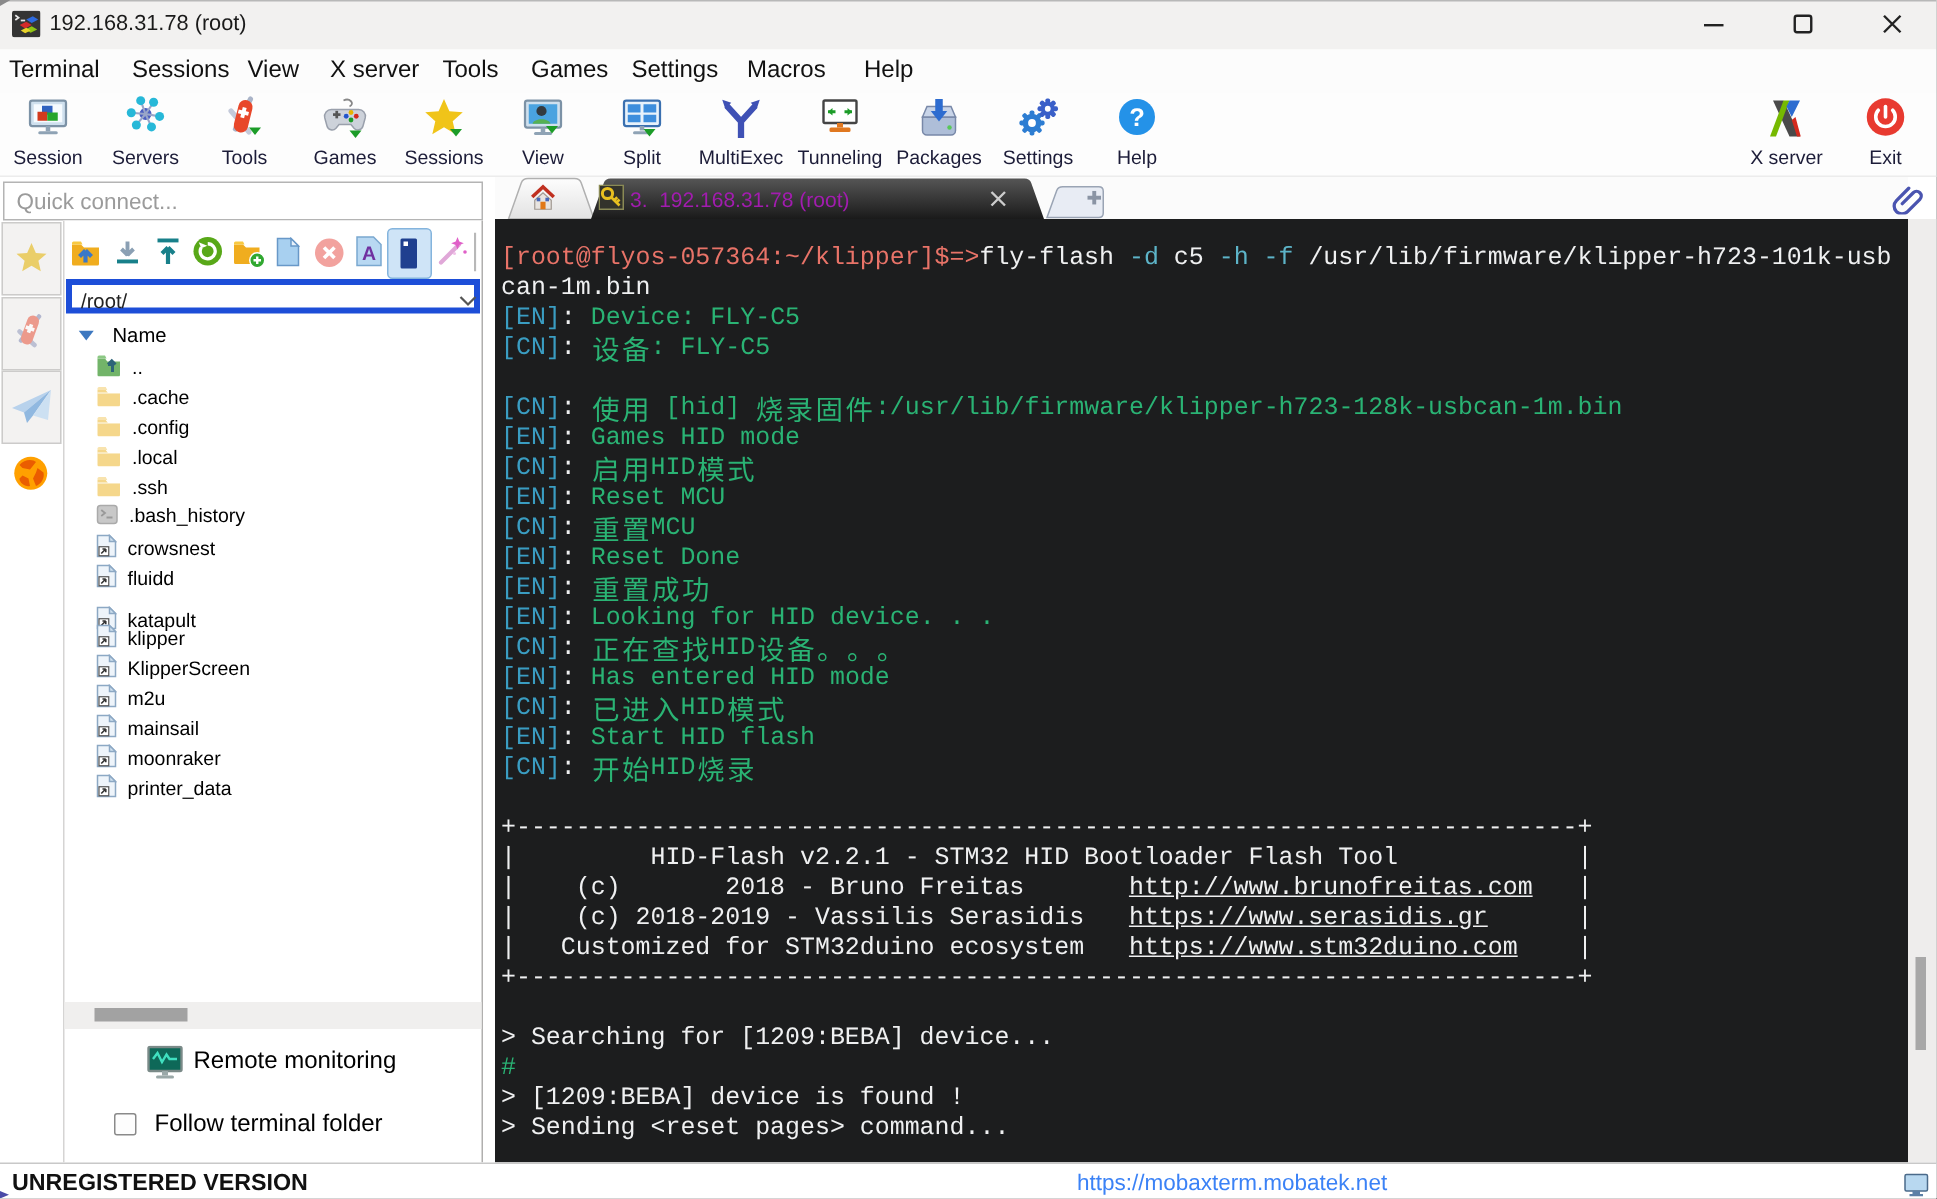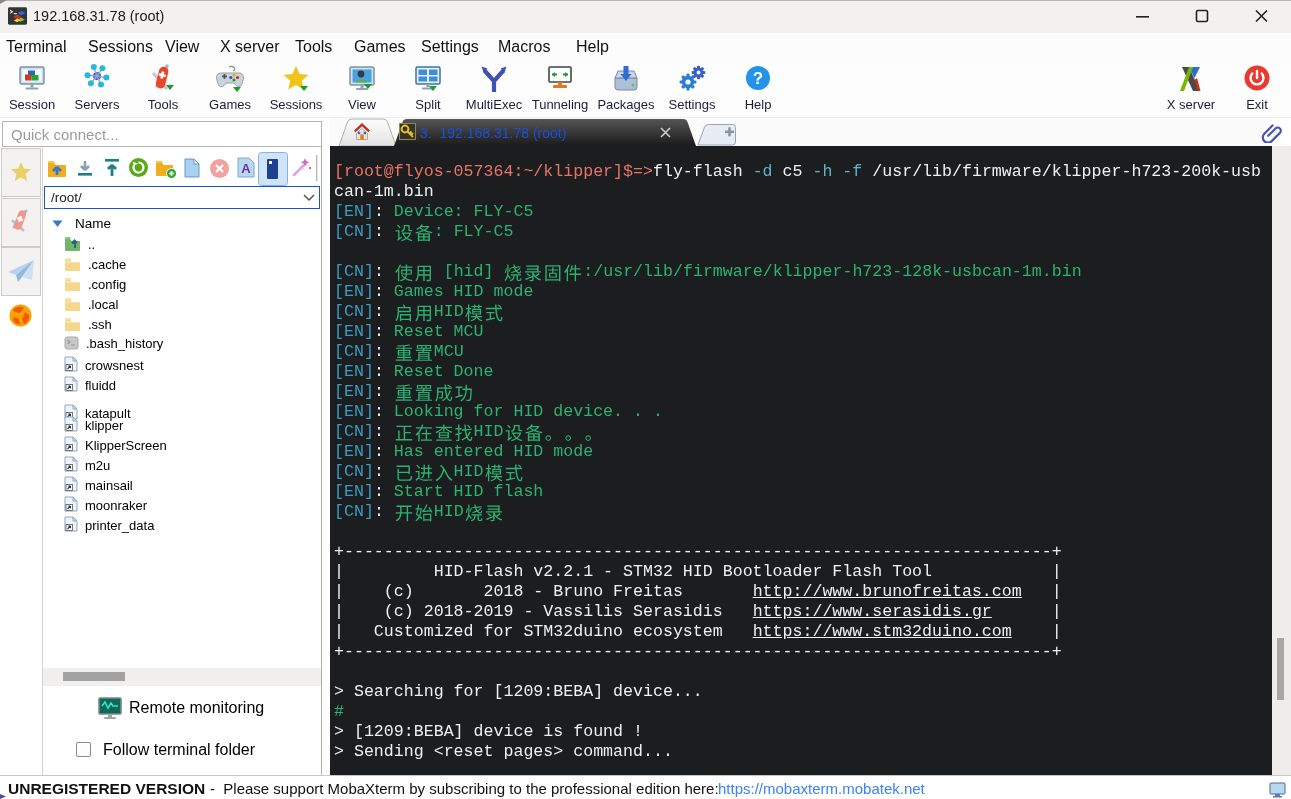--- a/index.html
+++ b/index.html
@@ -14,21 +14,21 @@
 
 #toolbar{position:absolute;left:0;top:62px;width:1291px;height:56px;background:#fdfdfd;border-bottom:1px solid #ececec}
 .tbi{position:absolute;top:64px;width:64px;text-align:center}
 .tbi svg{display:block;margin:0 auto}
 .tbi .lb{display:block;font-size:13px;color:#1c1c38;margin-top:3px}
 
 #qc{position:absolute;left:2px;top:121px;width:320px;height:26px;background:#fff;border:1px solid #b4b4b4}
 #qc span{position:absolute;left:8px;top:4px;font-size:15px;color:#9b9b9b}
 .sbtn{position:absolute;left:1px;width:40px;height:49px;background:#f3f2f1;border:1px solid #cccbca}
 #fpanel{position:absolute;left:42px;top:147px;width:280px;height:628px;background:#fff;border-left:1px solid #d5d4d3;border-right:1px solid #b0afae}
-#pathbox{position:absolute;left:44px;top:186px;width:276px;height:23px;background:#fff;border:1px solid #1d4ed8;font-size:13.5px;color:#222}
+#pathbox{position:absolute;left:44px;top:186px;width:276px;height:23px;background:#fff;border:4px solid #1d4ed8;font-size:13.5px;color:#222}
 #pathbox i{position:absolute;left:6px;top:3px;font-style:normal}
 .trow{position:absolute;left:64px;height:20px;font-size:13px;color:#000;white-space:pre}
 .trow svg{vertical-align:-2px}
 .trow b{font-weight:normal;margin-left:7px}
 
 #tabbar{position:absolute;left:330px;top:118px;width:942px;height:28px;background:#fbfbfb}
 
 #term{position:absolute;left:330px;top:146px;width:942px;height:629px;background:#1c1d1e}
 .tl{position:absolute;left:4px;height:20px;line-height:20px;font-family:"Liberation Mono",monospace;font-size:16.62px;white-space:pre}
 .tl .w{color:#eff0f1}
@@ -456,30 +456,30 @@
       <path d="M24 12.5l8-7.5 8 7.5-1.6 1.7-6.4-6-6.4 6z" fill="#c03020"></path>
       <rect x="30.3" y="16.5" width="3.4" height="5" fill="#e07818"></rect>
       <rect x="27.8" y="13.8" width="2.4" height="2.4" fill="#4868b8"></rect>
       <rect x="33.6" y="13.8" width="2.4" height="2.4" fill="#4868b8"></rect>
 </svg>
 <svg class="abs" style="left:399px;top:123px" width="17" height="17" viewBox="0 0 17 17">
       <rect x="0.5" y="0.5" width="16" height="16" fill="#33332b" stroke="#8a8a55"></rect>
       <circle cx="6" cy="6" r="3.4" fill="none" stroke="#e8c020" stroke-width="2"></circle>
       <path d="M8.5 8.5l5.5 5.5M12 12l2-2M10.5 10.5l2-2" stroke="#e8c020" stroke-width="1.8"></path>
     </svg>
-<div class="abs" style="left:420px;top:125px;font-size:14px;color:#1d4ed8;font-family:'Liberation Sans'">3.&nbsp; 192.168.31.78 (root)</div>
+<div class="abs" style="left:420px;top:125px;font-size:14px;color:#a21caf;font-family:'Liberation Sans'">3.&nbsp; 192.168.31.78 (root)</div>
 <svg class="abs" style="left:659px;top:126px" width="13" height="13" viewBox="0 0 13 13">
       <path d="M2 2l9 9M11 2l-9 9" stroke="#cccccc" stroke-width="1.6"></path>
     </svg>
 <svg class="abs" style="left:1261px;top:121px" width="22" height="22" viewBox="0 0 22 22">
       <path d="M7.2 14.8L14.5 7.5a3.1 3.1 0 014.4 4.4l-8.2 8.2a5.2 5.2 0 01-7.4-7.4L11.5 4.5" stroke="#4a54b0" stroke-width="2.2" fill="none" stroke-linecap="round"></path>
     </svg>
 
 <div id="term">
-<div class="tl" style="top:16px"><span class="r">[root@flyos-057364:~/klipper]$=&gt;</span><span class="w">fly-flash </span><span class="c">-d</span><span class="w"> c5 </span><span class="c">-h</span><span class="w"> </span><span class="c">-f</span><span class="w"> /usr/lib/firmware/klipper-h723-200k-usb</span></div>
+<div class="tl" style="top:16px"><span class="r">[root@flyos-057364:~/klipper]$=&gt;</span><span class="w">fly-flash </span><span class="c">-d</span><span class="w"> c5 </span><span class="c">-h</span><span class="w"> </span><span class="c">-f</span><span class="w"> /usr/lib/firmware/klipper-h723-101k-usb</span></div>
 <div class="tl" style="top:36px"><span class="w">can-1m.bin</span></div>
 <div class="tl" style="top:56px"><span class="b">[EN]</span><span class="w">:</span><span class="g"> </span><span class="g">Device: FLY-C5</span></div>
 <div class="tl" style="top:76px"><span class="b">[CN]</span><span class="w">:</span><span class="g"> </span><svg style="display:inline-block;vertical-align:top;overflow:visible" width="39.9" height="20" fill="#2ab374">
           <path transform="translate(0.80,17.8) scale(0.01830,-0.01830)" d="M122 776C175 729 242 662 273 619L324 672C292 713 225 778 171 822ZM43 526V454H184V95C184 49 153 16 134 4C148 -11 168 -42 175 -60C190 -40 217 -20 395 112C386 127 374 155 368 175L257 94V526ZM491 804V693C491 619 469 536 337 476C351 464 377 435 386 420C530 489 562 597 562 691V734H739V573C739 497 753 469 823 469C834 469 883 469 898 469C918 469 939 470 951 474C948 491 946 520 944 539C932 536 911 534 897 534C884 534 839 534 828 534C812 534 810 543 810 572V804ZM805 328C769 248 715 182 649 129C582 184 529 251 493 328ZM384 398V328H436L422 323C462 231 519 151 590 86C515 38 429 5 341 -15C355 -31 371 -61 377 -80C474 -54 566 -16 647 39C723 -17 814 -58 917 -83C926 -62 947 -32 963 -16C867 4 781 39 708 86C793 160 861 256 901 381L855 401L842 398Z"></path>
           <path transform="translate(20.74,17.8) scale(0.01830,-0.01830)" d="M685 688C637 637 572 593 498 555C430 589 372 630 329 677L340 688ZM369 843C319 756 221 656 76 588C93 576 116 551 128 533C184 562 233 595 276 630C317 588 365 551 420 519C298 468 160 433 30 415C43 398 58 365 64 344C209 368 363 411 499 477C624 417 772 378 926 358C936 379 956 410 973 427C831 443 694 473 578 519C673 575 754 644 808 727L759 758L746 754H399C418 778 435 802 450 827ZM248 129H460V18H248ZM248 190V291H460V190ZM746 129V18H537V129ZM746 190H537V291H746ZM170 357V-80H248V-48H746V-78H827V357Z"></path>
         </svg><span class="g">: FLY-C5</span></div>
 <div class="tl" style="top:116px"><span class="b">[CN]</span><span class="w">:</span><span class="g"> </span><svg style="display:inline-block;vertical-align:top;overflow:visible" width="39.9" height="20" fill="#2ab374">
           <path transform="translate(0.80,17.8) scale(0.01830,-0.01830)" d="M599 836V729H321V660H599V562H350V285H594C587 230 572 178 540 131C487 168 444 213 413 265L350 244C387 180 436 126 495 81C449 39 381 4 284 -21C300 -37 321 -66 330 -83C434 -52 506 -10 557 39C658 -22 784 -62 927 -82C937 -60 956 -31 972 -14C828 2 702 37 601 92C641 151 659 216 667 285H929V562H672V660H962V729H672V836ZM420 499H599V394L598 349H420ZM672 499H857V349H671L672 394ZM278 842C219 690 122 542 21 446C34 428 55 389 63 372C101 410 138 454 173 503V-84H245V612C284 679 320 749 348 820Z"></path>
           <path transform="translate(20.74,17.8) scale(0.01830,-0.01830)" d="M153 770V407C153 266 143 89 32 -36C49 -45 79 -70 90 -85C167 0 201 115 216 227H467V-71H543V227H813V22C813 4 806 -2 786 -3C767 -4 699 -5 629 -2C639 -22 651 -55 655 -74C749 -75 807 -74 841 -62C875 -50 887 -27 887 22V770ZM227 698H467V537H227ZM813 698V537H543V698ZM227 466H467V298H223C226 336 227 373 227 407ZM813 466V298H543V466Z"></path>
         </svg><span class="g"> [hid] </span><svg style="display:inline-block;vertical-align:top;overflow:visible" width="79.8" height="20" fill="#2ab374">
@@ -547,21 +547,20 @@
 <div class="tl" style="top:536px"><span class="w">&gt; Searching for [1209:BEBA] device...</span></div>
 <div class="tl" style="top:556px"><span class="g">#</span></div>
 <div class="tl" style="top:576px"><span class="w">&gt; [1209:BEBA] device is found !</span></div>
 <div class="tl" style="top:596px"><span class="w">&gt; Sending &lt;reset pages&gt; command...</span></div>
 </div>
 <div id="rstrip"></div>
 <div id="rthumb"></div>
 
 <div id="statusbar">
  <span style="position:absolute;left:8px;top:4px;font-weight:bold;font-size:15.5px">UNREGISTERED VERSION</span>
- <span style="position:absolute;left:210px;top:4px;font-size:15px">-&nbsp; Please support MobaXterm by subscribing to the professional edition here:</span>
  <span style="position:absolute;left:718px;top:4px;color:#3b82f6;font-size:15px">https://mobaxterm.mobatek.net</span>
  <svg style="position:absolute;left:1269px;top:6px" width="17" height="16" viewBox="0 0 17 16">
   <rect x="1" y="1" width="15" height="11" rx="1" fill="#b8d8f0" stroke="#4a6a8a"></rect>
   <rect x="6" y="12" width="5" height="2" fill="#5b7fa6"></rect>
         <rect x="4" y="14" width="9" height="1.5" fill="#5b7fa6"></rect>
  </svg>
 </div>
 <svg class="abs" style="left:0;top:794px" width="6" height="5">
       <path d="M0 5l6-2.5L0 0z" fill="#4a4aa8"></path>
     </svg>

